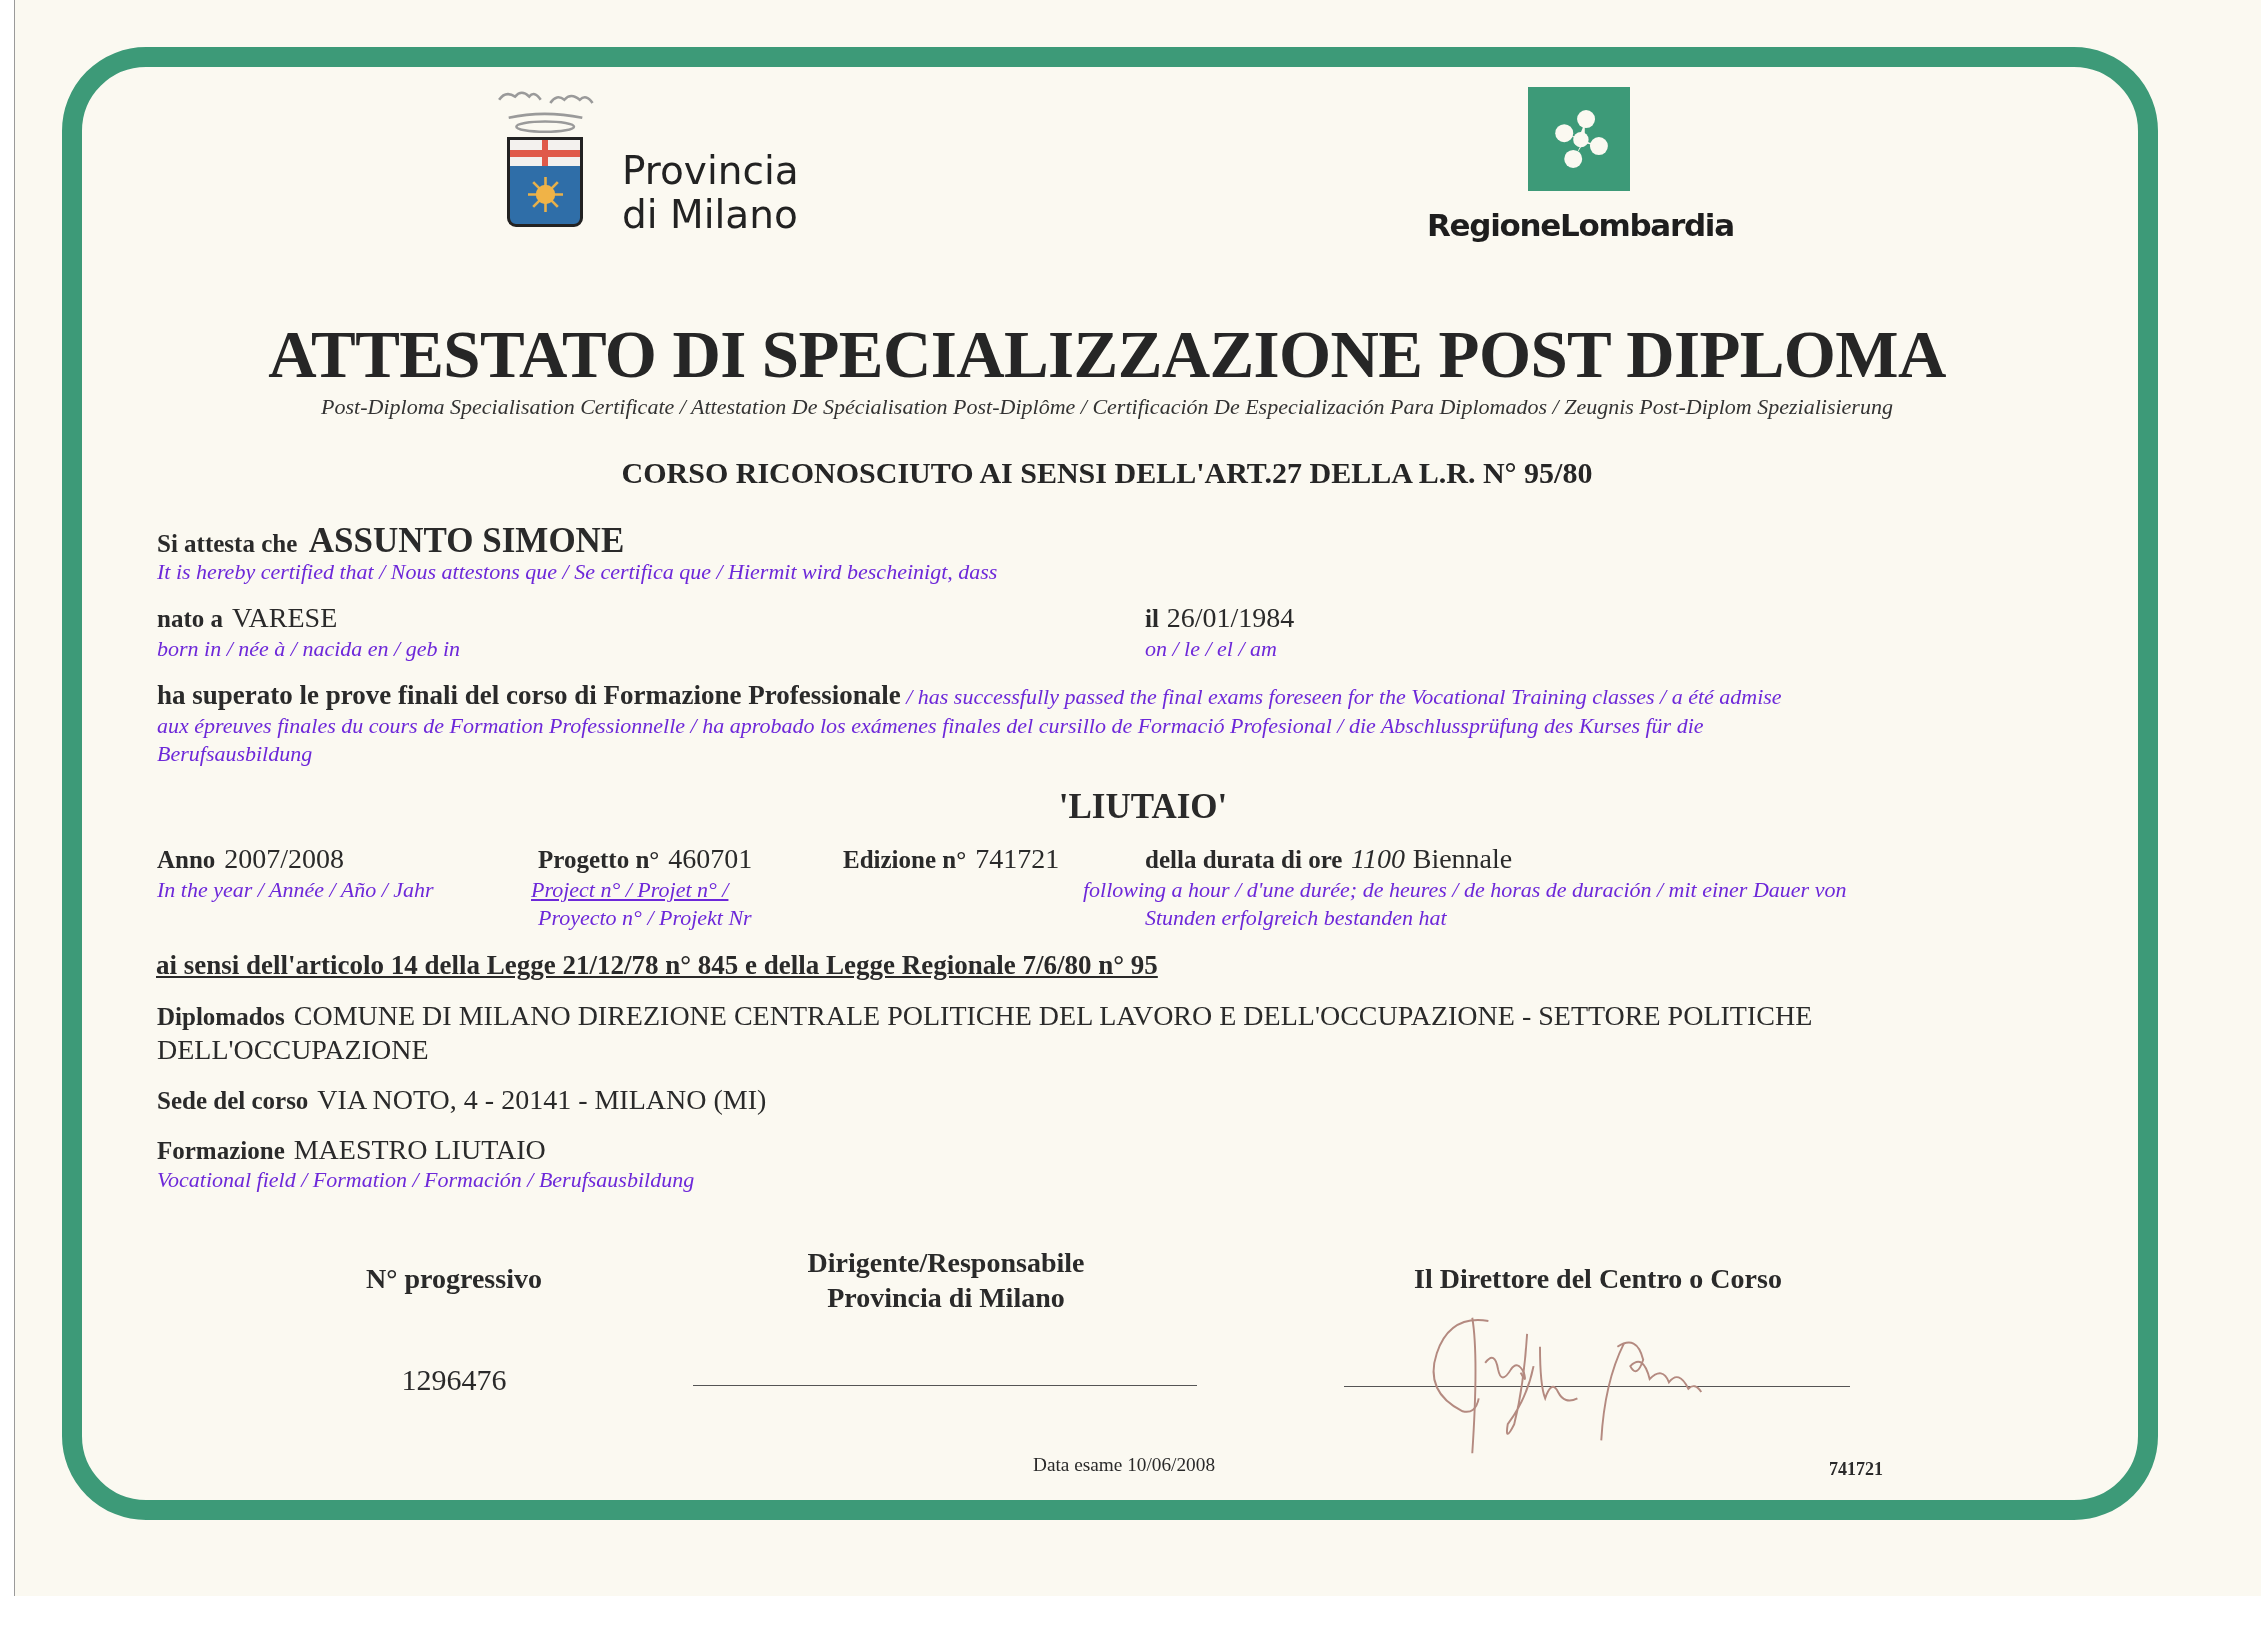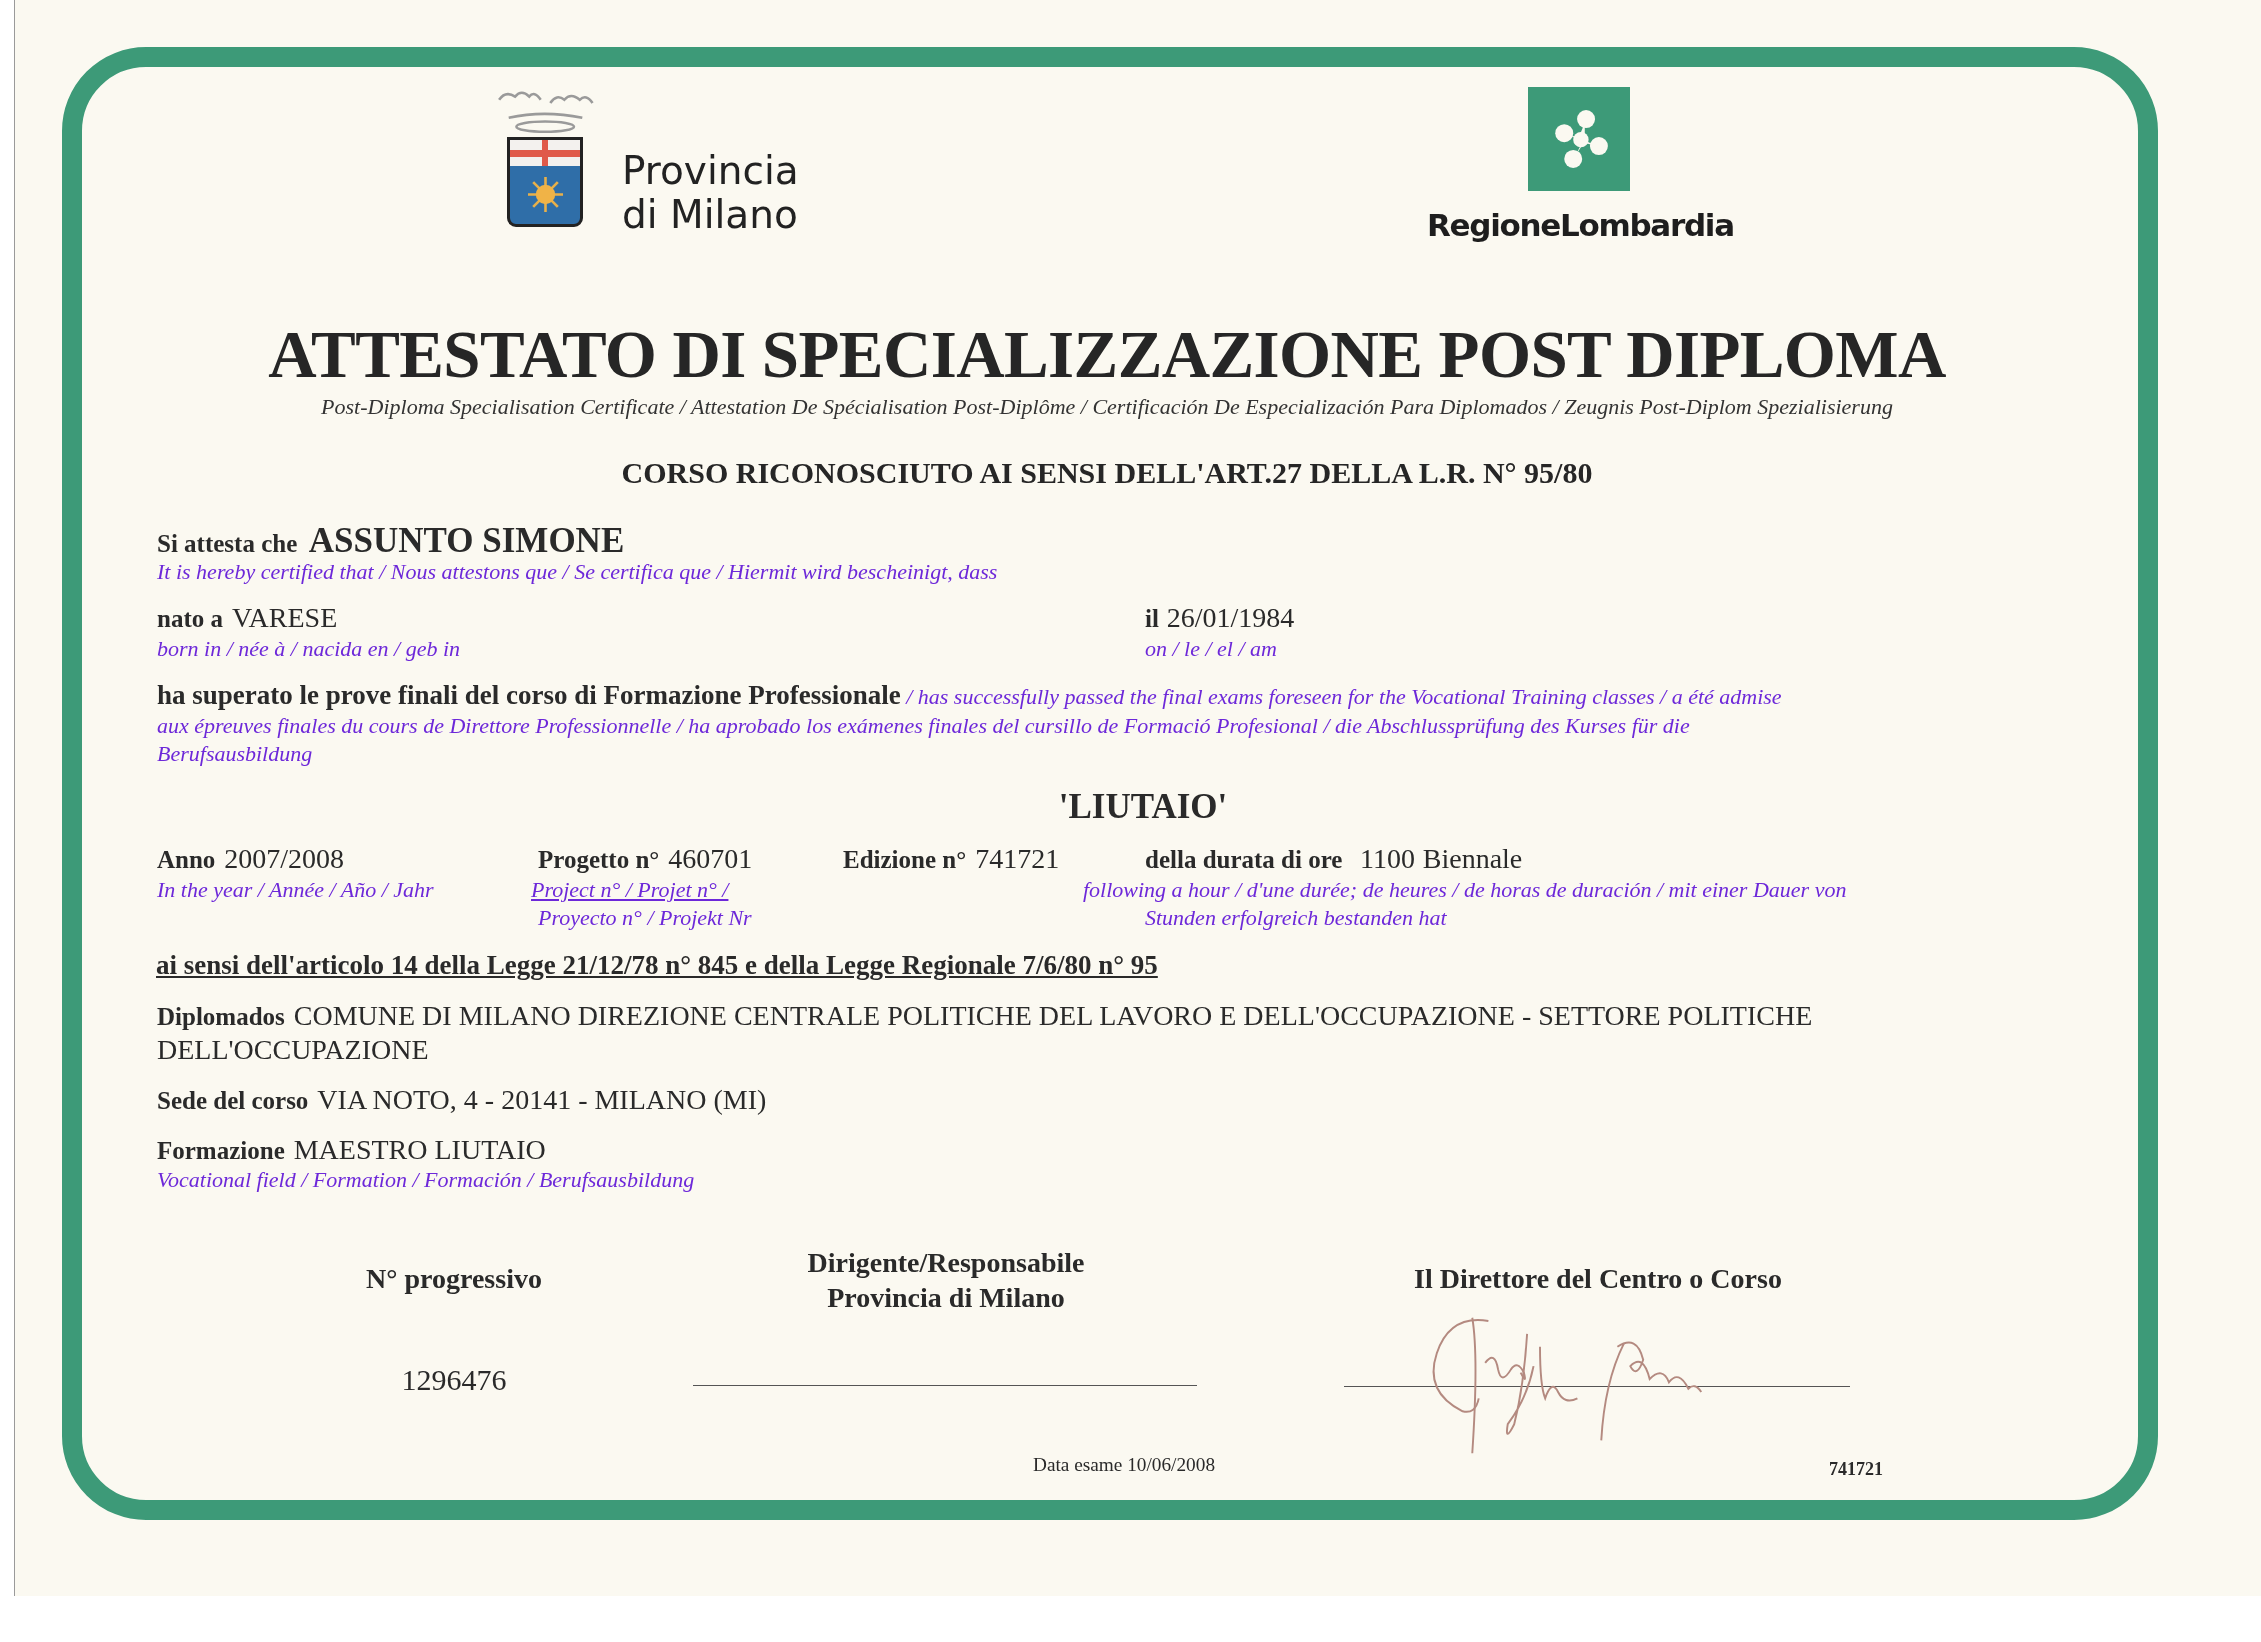--- a/index.html
+++ b/index.html
@@ -125,21 +125,21 @@
 
 <div class="abs" style="left:1145px; top:602px;">
   <span class="lbl">il</span>
   <span class="val" style="margin-left:5.2px;">26/01/1984</span>
 </div>
 <div class="abs it" style="left:1145px; top:636px;">on / le / el / am</div>
 
 <div class="abs" style="left:157px; top:680px;">
   <span class="body-b">ha superato le prove finali del corso di Formazione Professionale</span><span class="it"> / has successfully passed the final exams foreseen for the Vocational Training classes / a été admise</span>
 </div>
-<div class="abs it" style="left:157px; top:713px;">aux épreuves finales du cours de Direttore Professionnelle / ha aprobado los exámenes finales del cursillo de Formació Profesional / die Abschlussprüfung des Kurses für die</div>
+<div class="abs it" style="left:157px; top:713px;">aux épreuves finales du cours de Formation Professionnelle / ha aprobado los exámenes finales del cursillo de Formació Profesional / die Abschlussprüfung des Kurses für die</div>
 <div class="abs it" style="left:157px; top:741px;">Berufsausbildung</div>
 
 <div class="abs center name" style="left:1107px; top:787px;">'LIUTAIO'</div>
 
 <div class="abs" style="left:157px; top:843px;">
   <span class="lbl">Anno</span>
   <span class="val" style="margin-left:6.4px;">2007/2008</span>
 </div>
 <div class="abs it" style="left:157px; top:877px;">In the year / Année / Año / Jahr</div>
 
@@ -150,21 +150,21 @@
 <div class="abs it" style="left:531px; top:877px;text-decoration:underline;">Project n° / Projet n° /</div>
 <div class="abs it" style="left:538px; top:905px;">Proyecto n° / Projekt Nr</div>
 
 <div class="abs" style="left:843px; top:843px;">
   <span class="lbl">Edizione n°</span>
   <span class="val" style="margin-left:6.4px;">741721</span>
 </div>
 
 <div class="abs" style="left:1145px; top:843px;">
   <span class="lbl">della durata di ore</span>
-  <span class="val" style="margin-left:15px;">1100</span>
+  <span class="val" style="margin-left:6px;font-style:italic;">1100</span>
   <span class="val" style="margin-left:5.2px;">Biennale</span>
 </div>
 <div class="abs it" style="left:1083px; top:877px;">following a hour / d'une durée; de heures / de horas de duración / mit einer Dauer von</div>
 <div class="abs it" style="left:1145px; top:905px;">Stunden erfolgreich bestanden hat</div>
 
 <div class="abs body-b" style="left:156px; top:950px;text-decoration:underline;">ai sensi dell'articolo 14 della Legge 21/12/78 n° 845 e della Legge Regionale 7/6/80 n° 95</div>
 
 <div class="abs" style="left:157px; top:1000px;">
   <span class="lbl">Diplomados</span>
   <span class="val" style="margin-left:6.4px;">COMUNE DI MILANO DIREZIONE CENTRALE POLITICHE DEL LAVORO E DELL'OCCUPAZIONE - SETTORE POLITICHE</span>

